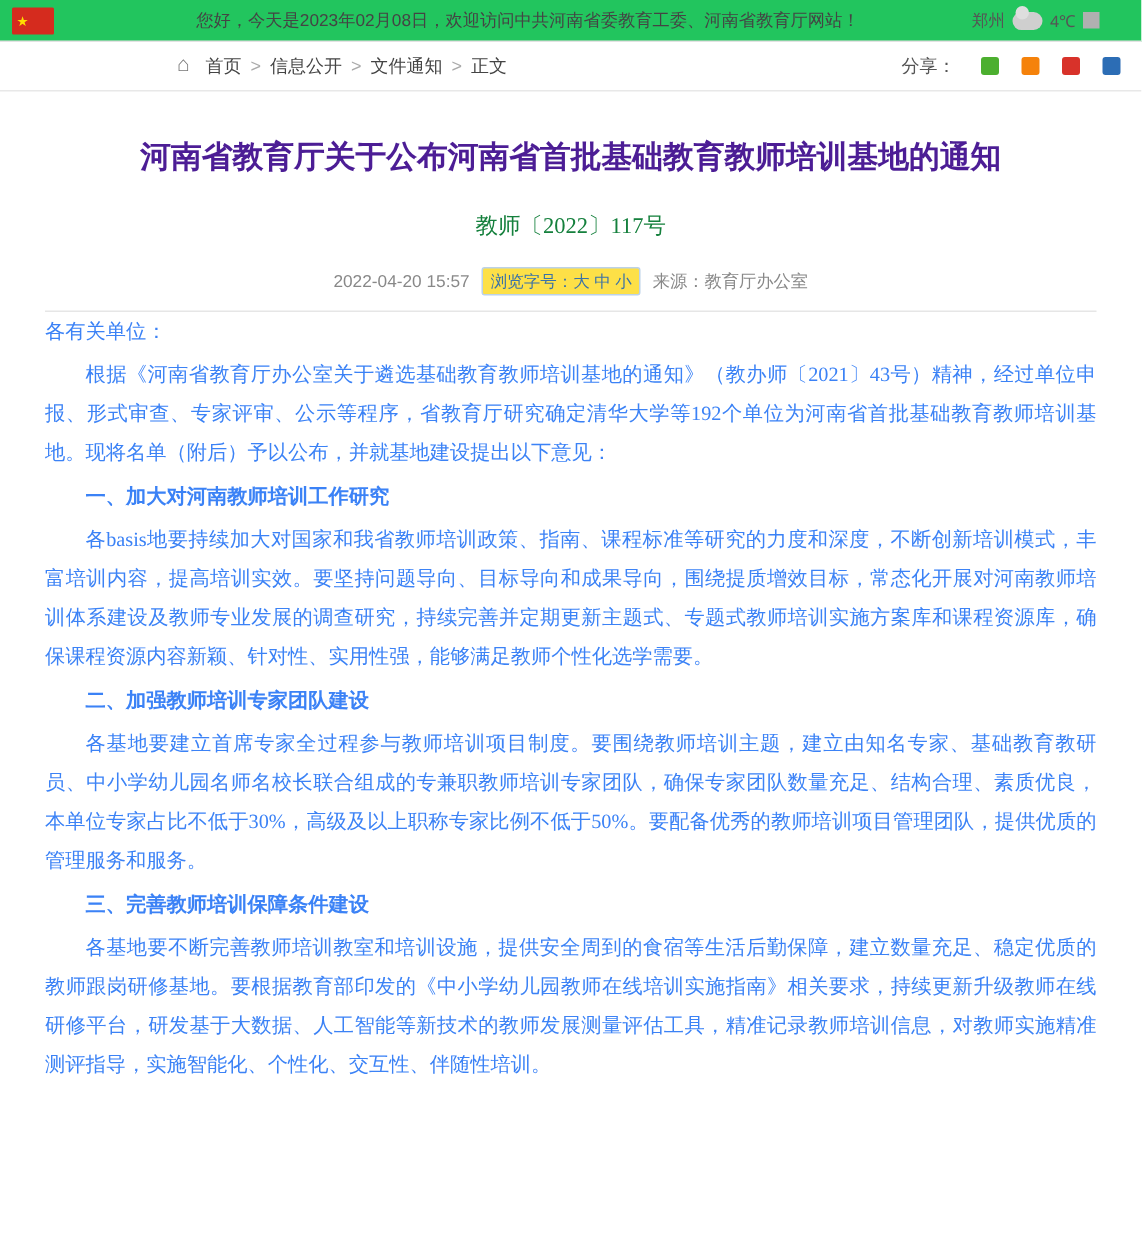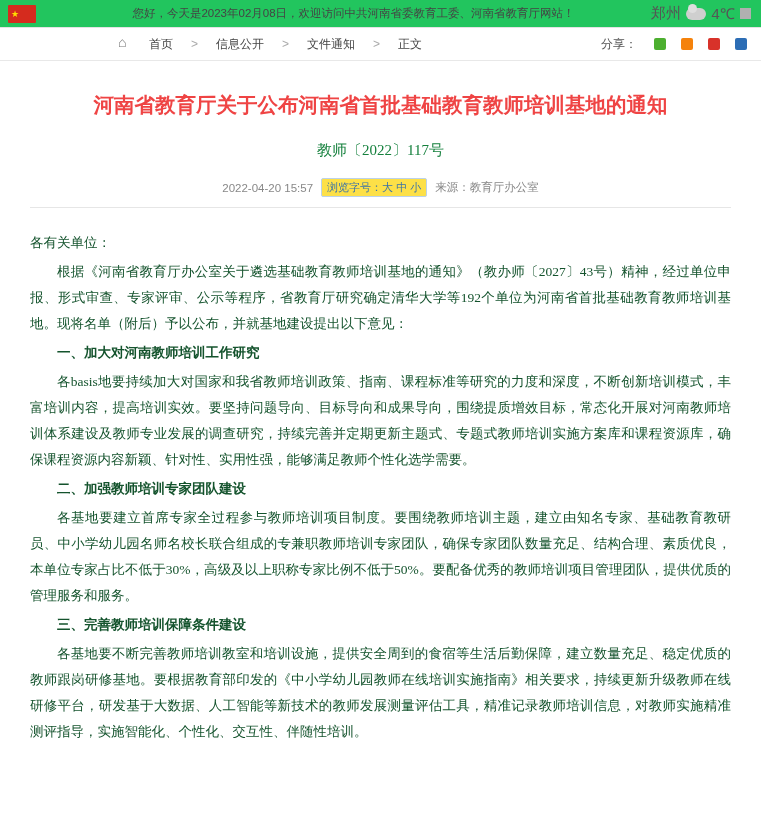--- a/index.html
+++ b/index.html
@@ -46,25 +46,24 @@
     flex: 1 1 auto;
     text-align: center;
     font-size: 11.5px;
     color: #444;
     padding-left: 20px;
   }
   .topbar-weather {
     display: flex;
     align-items: center;
     gap: 5px;
-    font-size: 15px;
+    font-size: 11px;
     color: #555;
-    margin-right: 10px;
+    margin-right: 28px;
     flex: 0 0 auto;
-    font-family: Liberation Mono, monospace;
   }
   .weather-icon {
     width: 20px;
     height: 12px;
     background: #cfcfcf;
     border-radius: 7px;
     position: relative;
   }
   .weather-icon:after {
     content: "";
@@ -89,21 +88,21 @@
     border-bottom: 1px solid #e8e8e8;
     display: flex;
     align-items: center;
     font-size: 12px;
     color: #555;
     padding: 0 14px 0 0;
   }
   .crumb-inner {
     display: flex;
     align-items: center;
-    gap: 18px;
+    gap: 6px;
     margin-left: 118px;
     flex: 1 1 auto;
   }
   .home-icon {
     width: 13px;
     height: 12px;
     position: relative;
     display: inline-block;
   }
   .home-icon:before {
@@ -138,21 +137,21 @@
   .sh-more { background: #2c6db5; }
 
   
   .article {
     padding: 0 30px;
   }
   .title {
     text-align: center;
     font-size: 20.5px;
     font-weight: bold;
-    color: #ef4444;
+    color: #4c1d95;
     line-height: 32px;
     margin: 28px 0 0 0;
     font-family: "Liberation Serif", serif;
   }
   .docnum {
     text-align: center;
     font-size: 15px;
     color: #15803d;
     margin-top: 20px;
     font-family: "Liberation Serif", serif;
@@ -173,24 +172,23 @@
     border: 1px solid #bcd2e8;
     background: #fde047;
     color: #3a72a8;
     padding: 1px 5px;
     border-radius: 2px;
     font-size: 11px;
   }
   .fs-link { color: #3a72a8; text-decoration: none; }
 
   .body-text {
-    margin-top: 22px;
     font-size: 13.5px;
     line-height: 26px;
-    color: #14532d;
+    color: #3b82f6;
     font-family: "Liberation Serif", serif;
   }
   .body-text p {
     margin: 0 0 3px 0;
     text-indent: 2em;
     text-align: justify;
   }
   .body-text p.noindent { text-indent: 0; }
   .body-text p.heading {
     font-weight: bold;
@@ -240,21 +238,21 @@
     <span class="fontsize-box">
       <span>浏览字号：</span><a class="fs-link" href="#">大</a>
       <a class="fs-link" href="#">中</a>
       <a class="fs-link" href="#">小</a>
     </span>
     <span>来源：教育厅办公室</span>
   </div>
 
   <div class="body-text">
     <p class="noindent">各有关单位：</p>
-    <p>根据《河南省教育厅办公室关于遴选基础教育教师培训基地的通知》（教办师〔2027〕43号）精神，经过单位申报、形式审查、专家评审、公示等程序，省教育厅研究确定清华大学等192个单位为河南省首批基础教育教师培训基地。现将名单（附后）予以公布，并就基地建设提出以下意见：</p>
+    <p>根据《河南省教育厅办公室关于遴选基础教育教师培训基地的通知》（教办师〔2021〕43号）精神，经过单位申报、形式审查、专家评审、公示等程序，省教育厅研究确定清华大学等192个单位为河南省首批基础教育教师培训基地。现将名单（附后）予以公布，并就基地建设提出以下意见：</p>
     <p class="heading">一、加大对河南教师培训工作研究</p>
     <p>各basis地要持续加大对国家和我省教师培训政策、指南、课程标准等研究的力度和深度，不断创新培训模式，丰富培训内容，提高培训实效。要坚持问题导向、目标导向和成果导向，围绕提质增效目标，常态化开展对河南教师培训体系建设及教师专业发展的调查研究，持续完善并定期更新主题式、专题式教师培训实施方案库和课程资源库，确保课程资源内容新颖、针对性、实用性强，能够满足教师个性化选学需要。</p>
     <p class="heading">二、加强教师培训专家团队建设</p>
     <p>各基地要建立首席专家全过程参与教师培训项目制度。要围绕教师培训主题，建立由知名专家、基础教育教研员、中小学幼儿园名师名校长联合组成的专兼职教师培训专家团队，确保专家团队数量充足、结构合理、素质优良，本单位专家占比不低于30%，高级及以上职称专家比例不低于50%。要配备优秀的教师培训项目管理团队，提供优质的管理服务和服务。</p>
     <p class="heading">三、完善教师培训保障条件建设</p>
     <p>各基地要不断完善教师培训教室和培训设施，提供安全周到的食宿等生活后勤保障，建立数量充足、稳定优质的教师跟岗研修基地。要根据教育部印发的《中小学幼儿园教师在线培训实施指南》相关要求，持续更新升级教师在线研修平台，研发基于大数据、人工智能等新技术的教师发展测量评估工具，精准记录教师培训信息，对教师实施精准测评指导，实施智能化、个性化、交互性、伴随性培训。</p>
 
   </div>
 
 </div>

